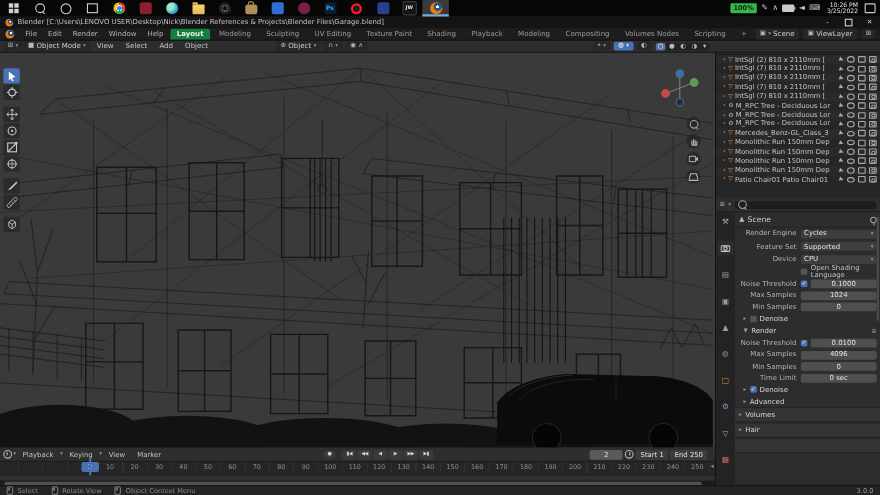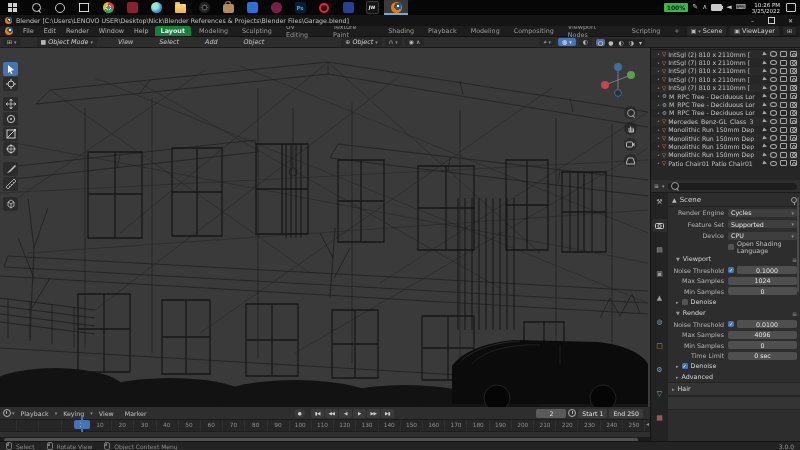--- a/index.html
+++ b/index.html
@@ -52,21 +52,21 @@
   .topbar{position:absolute;left:0;top:26px;width:800px;height:11px;background:#1d1d1d;
           display:flex;align-items:center;font-size:6.4px;color:#b5b5b5;z-index:28;border-bottom:1px solid #131313;box-sizing:border-box;}
   .topbar .blogo{width:8px;height:8px;margin:0 5px;}
   .menu{padding:0 5px;}
   .ws{padding:1px 6px;margin:0 1px;border-radius:3px 3px 0 0;color:#9b9b9b;}
   .ws.active{background:#15803d;color:#efefef;font-weight:bold;}
   .chip{display:flex;align-items:center;gap:2px;background:#272727;border-radius:2px;padding:1px 4px;color:#cfcfcf;}
   .dd{color:#8f8f8f;font-size:5px;}
   
   .vph{position:absolute;left:0;top:37px;width:800px;height:11px;background:#2d2d2d;display:flex;
-       align-items:center;font-size:6.4px;color:#c5c5c5;gap:16px;z-index:27;border-bottom:1px solid #1a1a1a;box-sizing:border-box;font-style:italic;}
+       align-items:center;font-size:6.4px;color:#c5c5c5;gap:1px;z-index:27;border-bottom:1px solid #1a1a1a;box-sizing:border-box;}
   .ico{font-size:6px;color:#b9b9b9;line-height:1;}
   .bluechip{background:#4772b3 !important;color:#fff !important;}
   .shadeclu{display:flex;background:#222;border-radius:2px;padding:0 1px;align-items:center;gap:1px;}
   .shadeclu span{padding:0 2px;font-size:6px;color:#b9b9b9;}
   .shadeclu span.on{background:#56719c;border-radius:2px;color:#fff;}
   
   .viewport{position:absolute;left:0;top:48px;width:650px;height:359px;background:#3a3a3a;overflow:hidden;}
   .toolrow{position:absolute;left:0;top:0;width:100%;height:10px;background:#2b2b2b;display:flex;align-items:center;gap:2px;padding-left:54px;box-sizing:border-box;border-bottom:1px solid #202020;}
   .selmode{width:13px;height:8px;background:#242424;border-radius:2px;display:flex;align-items:center;justify-content:center;}
   .selmode i{width:5px;height:5px;border:1px dashed #9a9a9a;display:block;}
@@ -249,21 +249,21 @@
     <span class="menu">Help</span>
     <span class="ws active">Layout</span>
     <span class="ws">Modeling</span>
     <span class="ws">Sculpting</span>
     <span class="ws">UV Editing</span>
     <span class="ws">Texture Paint</span>
     <span class="ws">Shading</span>
     <span class="ws">Playback</span>
     <span class="ws">Modeling</span>
     <span class="ws">Compositing</span>
-    <span class="ws">Viewport Nodes</span>
+    <span class="ws">Volumes Nodes</span>
     <span class="ws">Scripting</span>
     <span class="ws">+</span>
     <span style="margin-left:auto;display:flex;gap:4px;align-items:center;margin-right:4px;">
       <span class="chip">
           <span class="ico">▣</span>
           <span class="dd">▾</span>
           <span>Scene</span>
         </span>
       <span class="chip">
           <span class="ico">▣</span>
@@ -714,25 +714,20 @@
             <span class="dd">▾</span>
           </span>
       </div>
       <div class="frow">
         <span class="flbl"></span>
         <span style="display:flex;align-items:center;gap:3px;flex:1;">
           <span class="cb"></span>
           <span style="color:#c0c0c0;font-size:6.3px;">Open Shading Language</span>
         </span>
       </div>
-      <div class="phead sub">
-          <span class="arr">▼</span>
-          <span>Viewport</span>
-          <span class="presets">≡</span>
-        </div>
       <div class="frow" style="height:10.5px;">
         <span class="flbl">Noise Threshold</span>
         <span class="cb ck">✓</span>
         <span class="fval num" style="margin-left:3px;">0.1000</span>
       </div>
       <div class="frow" style="height:10.5px;">
         <span class="flbl">Max Samples</span>
         <span class="fval num">1024</span>
       </div>
       <div class="frow" style="height:10.5px;">
@@ -767,20 +762,24 @@
         <span class="fval num">0 sec</span>
       </div>
       <div class="phead sub" style="height:10.5px;">
           <span class="arr">▸</span>
           <span class="cb ck">✓</span>
           <span>Denoise</span>
         </div>
       <div class="phead sub" style="height:10.5px;">
           <span class="arr">▸</span>
           <span>Advanced</span>
+        </div>
+      <div class="phead">
+          <span class="arr">▸</span>
+          <span>Volumes</span>
         </div>
       <div class="phead">
           <span class="arr">▸</span>
           <span>Hair</span>
         </div>
       <div class="phead"></div>
 
     </div>
     <div class="pvscroll"></div>
   </div>

